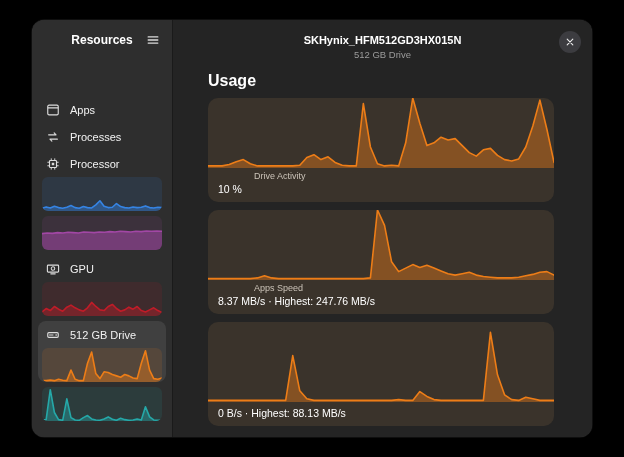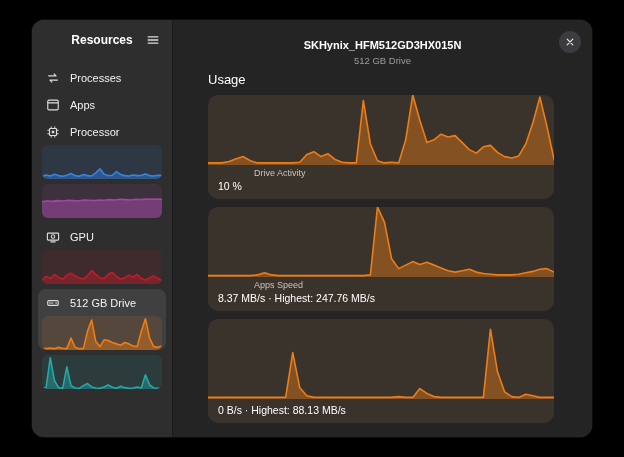--- a/index.html
+++ b/index.html
@@ -7,45 +7,45 @@
     width:624px;height:457px;background:#000;position:relative;overflow:hidden;
     font-family:"Liberation Sans","DejaVu Sans",sans-serif;
     -webkit-font-smoothing:antialiased;
   }
   .window{
     position:absolute;left:32px;top:20px;width:560px;height:417px;
     background:#242424;border-radius:12px;overflow:hidden;display:flex;
     box-shadow:0 10px 30px rgba(0,0,0,.85);outline:1px solid rgba(255,255,255,.06);
   }
   
-  .sidebar{width:140px;flex:none;background:#2e2e2e;border-right:1px solid #1a1a1a;display:flex;flex-direction:column;}
+  .sidebar{width:140px;flex:none;background:#2e2e2e;border-right:1px solid #1a1a1a;display:flex;flex-direction:column;gap:32px;}
   .sidebar-header{height:40px;flex:none;display:flex;align-items:center;justify-content:center;position:relative;}
   .sidebar-title{font-size:12px;font-weight:700;color:#ffffff;}
   .menu-btn{position:absolute;right:7px;top:50%;transform:translateY(-50%);width:24px;height:24px;
     border:none;border-radius:6px;background:transparent;color:#e6e6e6;display:flex;align-items:center;justify-content:center;cursor:pointer;padding:0;}
   .nav{flex:1;overflow:hidden;padding:4px 6px 0;}
   .nav-group{border-radius:8px;padding:0 2px;}
   .nav-group.selected{background:rgba(255,255,255,.09);}
   .nav-row{height:27px;display:flex;align-items:center;gap:9px;padding:0 5px;color:#f2f2f2;font-size:11px;cursor:default;}
   .icon{width:16px;height:16px;flex:none;color:#dcdcdc;display:flex;align-items:center;justify-content:center;}
   .icon svg{width:14px;height:14px;display:block;}
   .nav-label{white-space:nowrap;overflow:hidden;text-overflow:ellipsis;}
   .nav-chart{height:34px;border-radius:6px;overflow:hidden;margin:0 2px 5px;}
   [data-chart] svg{width:100%;height:100%;display:block;}
   
   .main{flex:1;min-width:0;display:flex;flex-direction:column;background:#242424;}
-  .main-header{height:46px;flex:none;position:relative;display:flex;justify-content:center;align-items:flex-end;padding-top:8px;box-sizing:border-box;}
+  .main-header{height:46px;flex:none;position:relative;display:flex;justify-content:center;align-items:center;padding-top:8px;box-sizing:border-box;}
   .title-stack{text-align:center;line-height:1.2;}
   .main-title{font-size:11px;font-weight:700;color:#ffffff;}
   .main-subtitle{font-size:9.5px;color:#9c9c9c;margin-top:2px;}
   .close-btn{position:absolute;right:11px;top:11px;width:22px;height:22px;border:none;border-radius:50%;
     background:#3c3c40;color:#ececec;display:flex;align-items:center;justify-content:center;cursor:pointer;padding:0;}
   .close-btn svg{width:10px;height:10px;display:block;}
   .content{flex:1;padding:0 38px 0 35px;overflow:hidden;}
-  .section-title{font-size:13px;font-weight:400;color:#ffffff;margin:6px 0 8px;}
+  .section-title{font-size:16px;font-weight:700;color:#ffffff;margin:6px 0 8px;}
   .card{height:104px;border-radius:10px;background:#3a332b;margin-bottom:8px;display:flex;flex-direction:column;overflow:hidden;}
   .card-chart{flex:1;min-height:0;}
   .card-meta{flex:none;padding:3px 10px 7px;}
   .metric-name{font-size:9px;color:#cbc3b8;margin-left:36px;}
   .metric-value{font-size:10.5px;color:#ffffff;margin-top:2px;}
   .partial-row{height:10px;overflow:hidden;padding-left:2px;}
   .partial-row span{font-size:10px;font-weight:700;color:#ffffff;}
 </style>
 </head>
 <body>
@@ -62,37 +62,37 @@
             </svg>
         </span>
       </button>
     </div>
 
     <nav class="nav">
 
       <div class="nav-group">
         <div class="nav-row">
           <span class="icon">
+            <svg viewBox="0 0 16 16">
+                <rect x="2" y="2.5" width="12" height="11" rx="1.5" fill="none" stroke="currentColor" stroke-width="1.3"></rect>
+                <path d="M2 5.5h12" stroke="currentColor" stroke-width="1.3"></path>
+              </svg>
+          </span>
+          <span class="nav-label">Apps</span>
+        </div>
+      </div>
+
+      <div class="nav-group">
+        <div class="nav-row">
+          <span class="icon">
             <svg viewBox="0 0 16 16" fill="none" stroke="currentColor" stroke-width="1.3" stroke-linecap="round" stroke-linejoin="round">
                 <path d="M3 5.5h8.5l-2.2-2.2M13 10.5H4.5l2.2 2.2"></path>
               </svg>
           </span>
           <span class="nav-label">Processes</span>
-        </div>
-      </div>
-
-      <div class="nav-group">
-        <div class="nav-row">
-          <span class="icon">
-            <svg viewBox="0 0 16 16">
-                <rect x="2" y="2.5" width="12" height="11" rx="1.5" fill="none" stroke="currentColor" stroke-width="1.3"></rect>
-                <path d="M2 5.5h12" stroke="currentColor" stroke-width="1.3"></path>
-              </svg>
-          </span>
-          <span class="nav-label">Apps</span>
         </div>
       </div>
 
       <div class="nav-group">
         <div class="nav-row">
           <span class="icon">
             <svg viewBox="0 0 16 16">
                 <rect x="4" y="4" width="8" height="8" rx="1" fill="none" stroke="currentColor" stroke-width="1.3"></rect>
                 <rect x="6.6" y="6.6" width="2.8" height="2.8" fill="currentColor"></rect>
                 <path d="M6 1.6v1.8M10 1.6v1.8M6 12.6v1.8M10 12.6v1.8M1.6 6h1.8M1.6 10h1.8M12.6 6h1.8M12.6 10h1.8" stroke="currentColor" stroke-width="1.1"></path>

